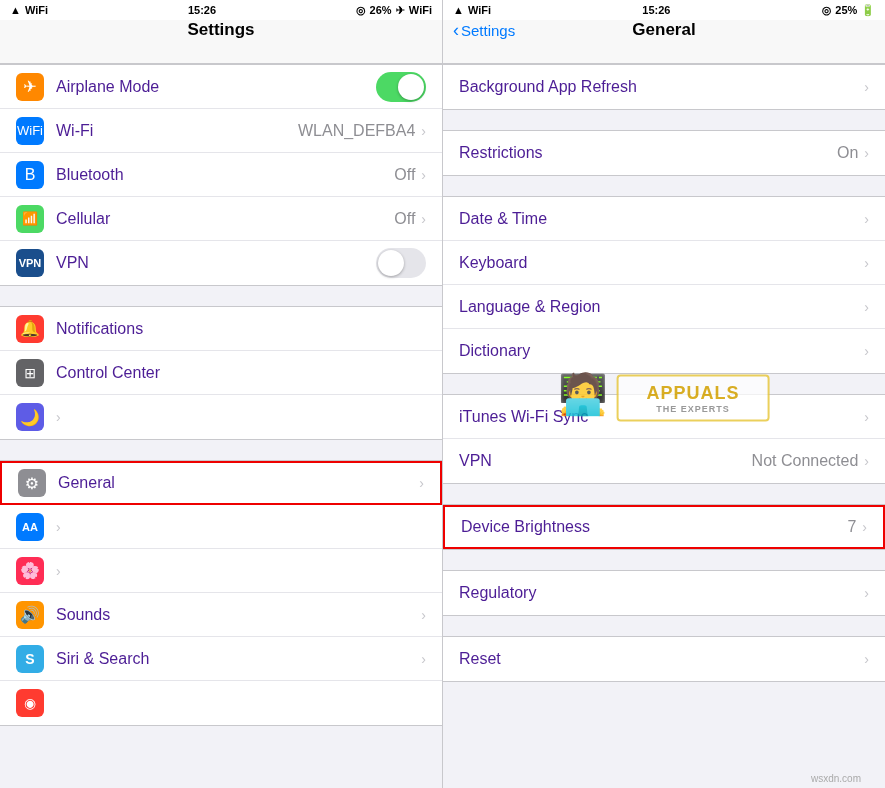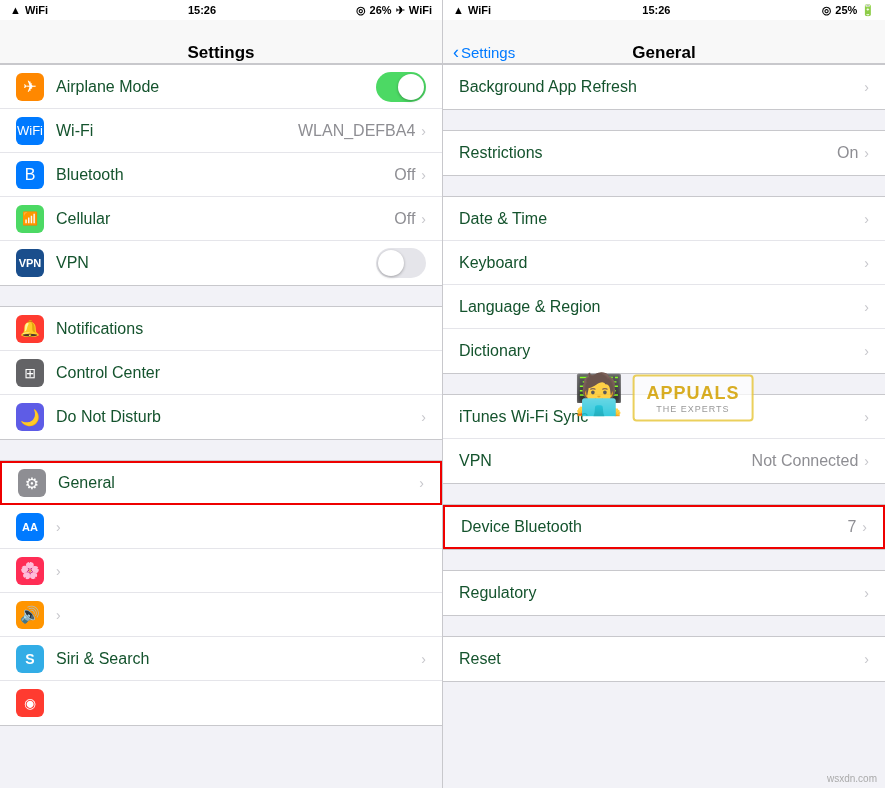--- a/index.html
+++ b/index.html
@@ -55,21 +55,21 @@
       border-right: 1px solid #c8c8cc;
     }
     .screen:last-child { border-right: none; }
 
     
     .nav-bar {
       background: rgba(248,248,248,0.97);
       border-bottom: 1px solid #c8c8cc;
       height: 44px;
       display: flex;
-      align-items: flex-end;
+      align-items: flex-start;
       justify-content: center;
       position: relative;
       padding: 0 10px;
     }
     .nav-title {
       font-size: 17px;
       font-weight: 600;
       color: #000;
     }
     .nav-back {
@@ -136,21 +136,21 @@
     .row-icon.dark-gray { background: #636366; }
     .row-icon.purple2 { background: #5e5ce6; }
     .row-icon.orange2 { background: #ff9500; }
     .row-icon.pink { background: #ff2d55; }
     .row-icon.gray { background: #8e8e93; }
     .row-icon.light-blue { background: #32ade6; }
 
     .row-label {
       flex: 1;
       font-size: 16px;
-      color: #14532d;
+      color: #4c1d95;
     }
     .row-value {
       font-size: 16px;
       color: #8e8e93;
       margin-right: 6px;
     }
     .row-chevron {
       font-size: 14px;
       color: #c7c7cc;
     }
@@ -183,40 +183,41 @@
       left: 50%;
       transform: translate(-50%, -50%);
       z-index: 50;
       pointer-events: none;
       opacity: 0.85;
     }
     .watermark-box {
       background: rgba(255,255,255,0.85);
       border: 2px solid #e8c840;
       border-radius: 4px;
-      padding: 6px 12px;
+      padding: 6px 28px;
       text-align: center;
       margin-top: 8px;
     }
     .watermark-title {
       font-size: 18px;
       font-weight: 700;
       color: #d4a200;
       letter-spacing: 1px;
     }
     .watermark-sub {
       font-size: 9px;
       color: #888;
       letter-spacing: 1px;
+      font-weight: bold;
     }
 
     .wsxdn-badge {
       position: absolute;
       bottom: 4px;
-      right: 8px;
+      right: 24px;
       font-size: 10px;
       color: #aaa;
       z-index: 100;
     }
   </style>
 </head>
 <body>
 
 <div class="screens-container">
 
@@ -288,41 +289,41 @@
         <div class="settings-row">
           <div class="row-icon red" style="font-size:16px;">🔔</div>
           <span class="row-label">Notifications</span>
         </div>
         <div class="settings-row">
           <div class="row-icon dark-gray" style="font-size:14px;">⊞</div>
           <span class="row-label">Control Center</span>
         </div>
         <div class="settings-row">
           <div class="row-icon purple2" style="font-size:16px;">🌙</div>
-          <span class="row-label">Do Not Disturb</span>
           <span class="row-chevron">›</span>
         </div>
       </div>
 
       <div class="section-group">
         <div class="settings-row highlighted">
           <div class="row-icon gray" style="font-size:16px;">⚙</div>
           <span class="row-label">General</span>
           <span class="row-chevron">›</span>
         </div>
         <div class="settings-row">
           <div class="row-icon blue" style="font-size:11px;font-weight:700;">AA</div>
           <span class="row-chevron">›</span>
         </div>
         <div class="settings-row">
           <div class="row-icon pink" style="font-size:16px;">🌸</div>
           <span class="row-chevron">›</span>
         </div>
         <div class="settings-row">
           <div class="row-icon orange2" style="font-size:16px;">🔊</div>
+          <span class="row-label">Sounds</span>
           <span class="row-chevron">›</span>
         </div>
         <div class="settings-row">
           <div class="row-icon light-blue" style="font-size:14px;font-weight:600;">S</div>
           <span class="row-label">Siri &amp; Search</span>
           <span class="row-chevron">›</span>
         </div>
         <div class="settings-row">
           <div class="row-icon red" style="font-size:14px;">◉</div>
         </div>
@@ -408,21 +409,21 @@
         </div>
         <div class="settings-row">
           <span class="row-label">VPN</span>
           <span class="row-value">Not Connected</span>
           <span class="row-chevron">›</span>
         </div>
       </div>
 
       <div class="section-group">
         <div class="settings-row highlighted">
-          <span class="row-label">Device Bluetooth</span>
+          <span class="row-label">Device Brightness</span>
           <span class="row-value">7</span>
           <span class="row-chevron">›</span>
         </div>
       </div>
 
       <div class="section-group">
         <div class="settings-row">
           <span class="row-label">Regulatory</span>
           <span class="row-chevron">›</span>
         </div>

